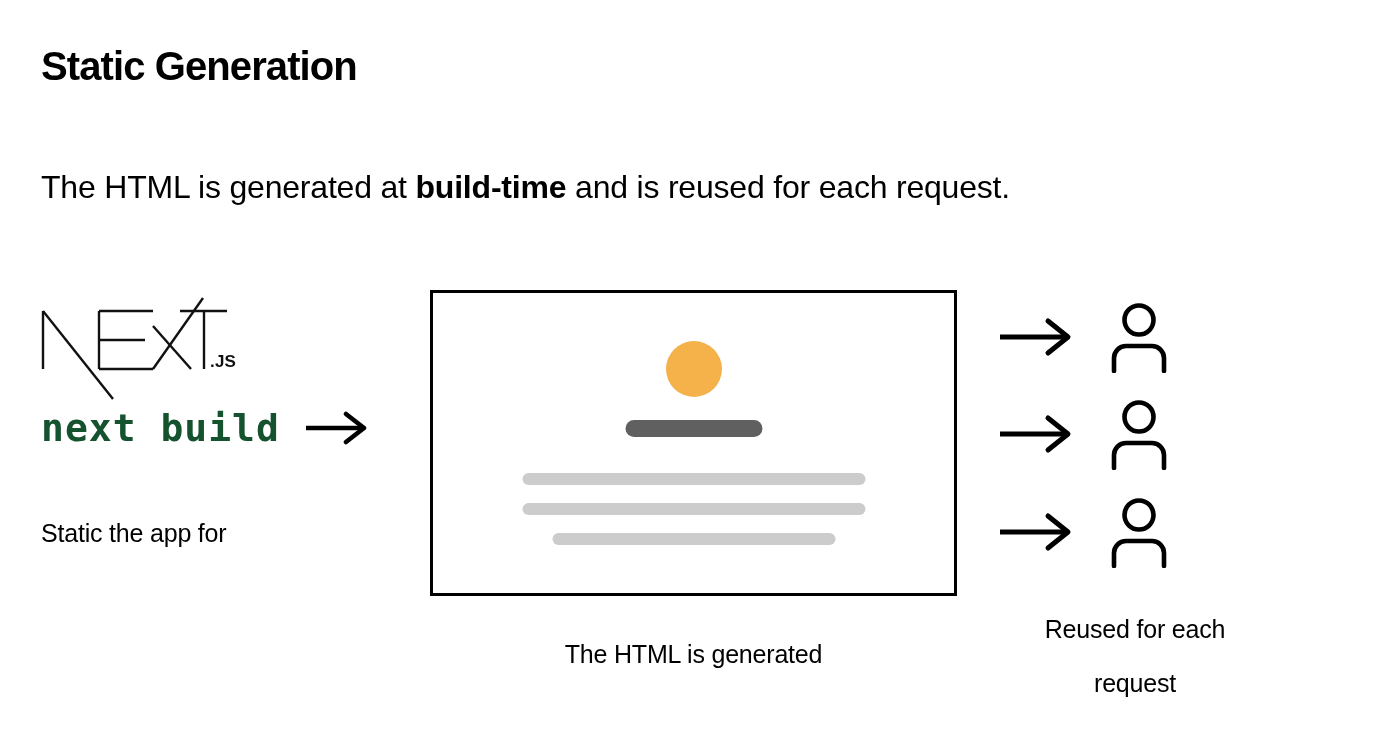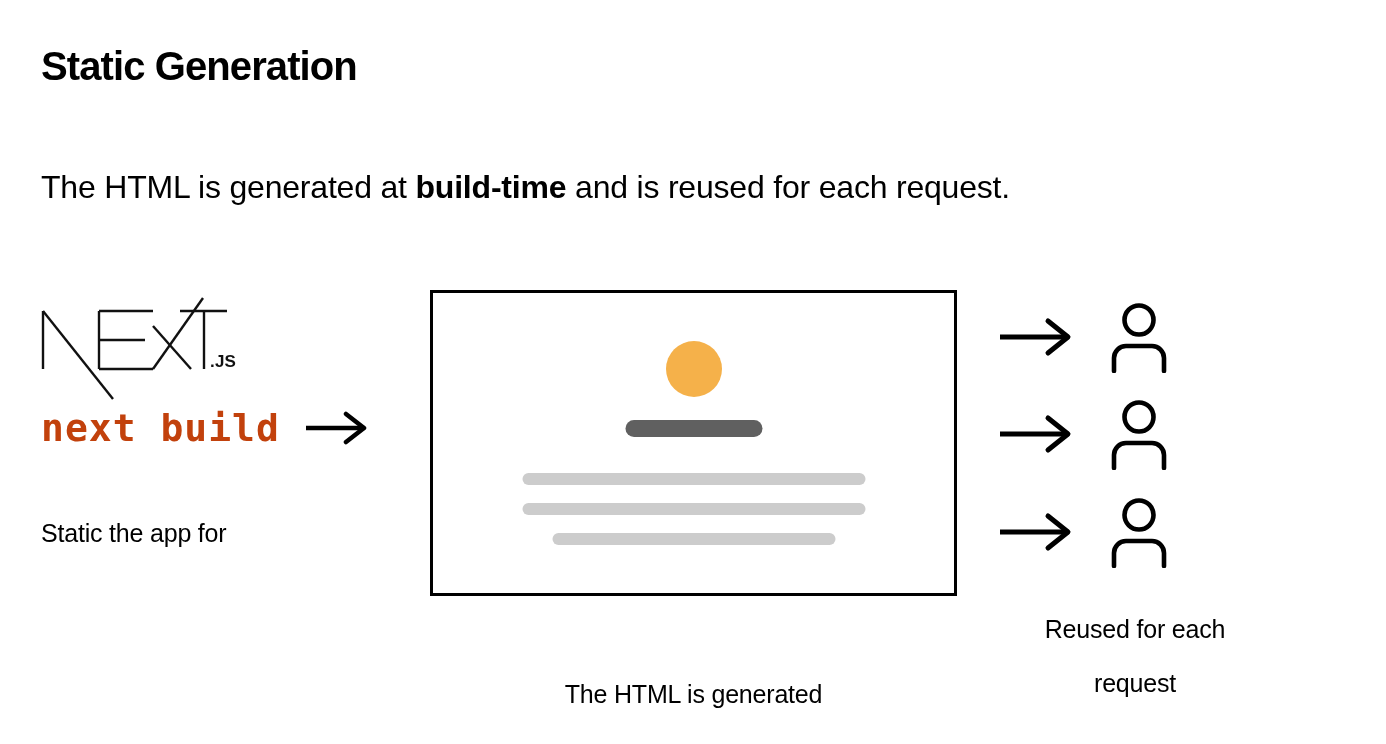--- a/index.html
+++ b/index.html
@@ -62,21 +62,21 @@
   .nextjs-logo svg { display: block; }
 
   .build-cmd {
     position: absolute;
     left: 0px;
     top: 124px;
     font-family: "DejaVu Sans Mono", "Liberation Mono", monospace;
     font-size: 38px;
     font-weight: bold;
     letter-spacing: 1px;
-    color: #c2410c;
+    color: #14532d;
     white-space: nowrap;
     display: flex;
     align-items: center;
     gap: 26px;
   }
   .build-cmd .arrow-wrap { display: inline-block; line-height: 0; }
 
   .build-desc {
     position: absolute;
     left: 0px;
@@ -133,21 +133,20 @@
 
   .mockup-caption {
     position: absolute;
     left: 430px;
     top: 640px;
     width: 527px;
     text-align: center;
     font-size: 25px;
     letter-spacing: -0.2px;
     color: #000;
-    margin-top: 40px;
   }
 
   
   .right-col {
     position: absolute;
     left: 1000px;
     top: 300px;
     width: 270px;
   }
   .flow-row {

